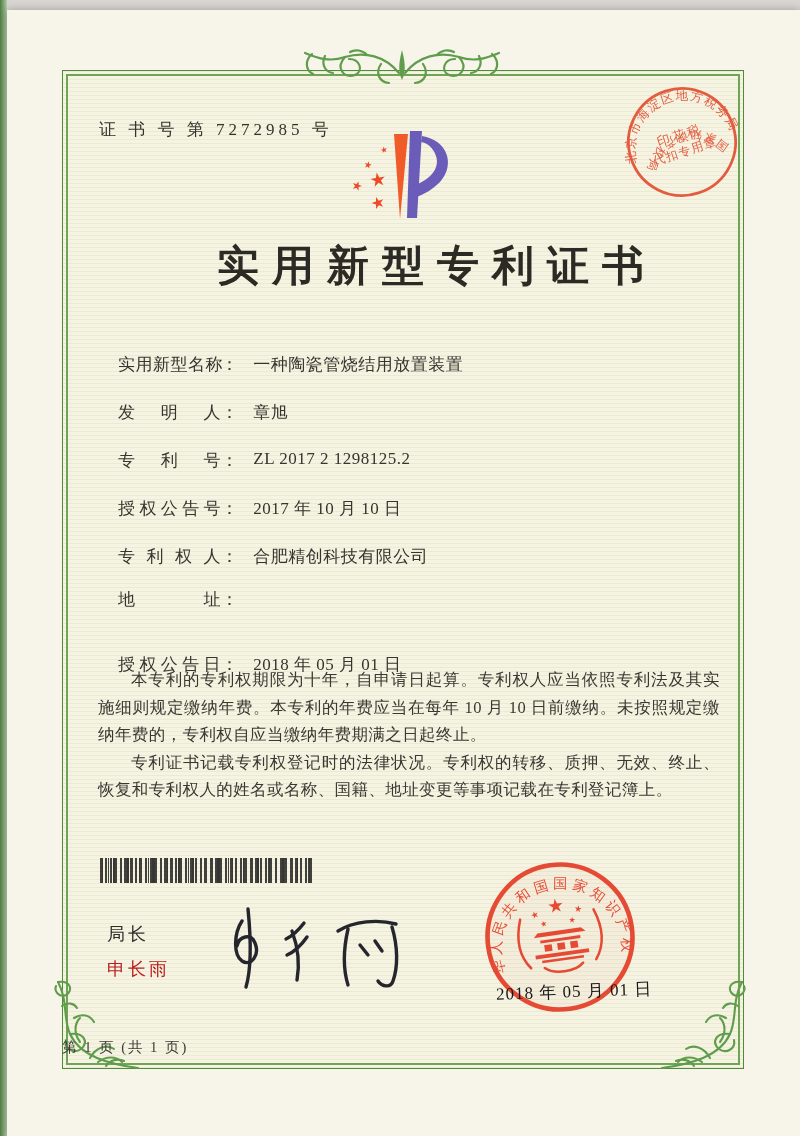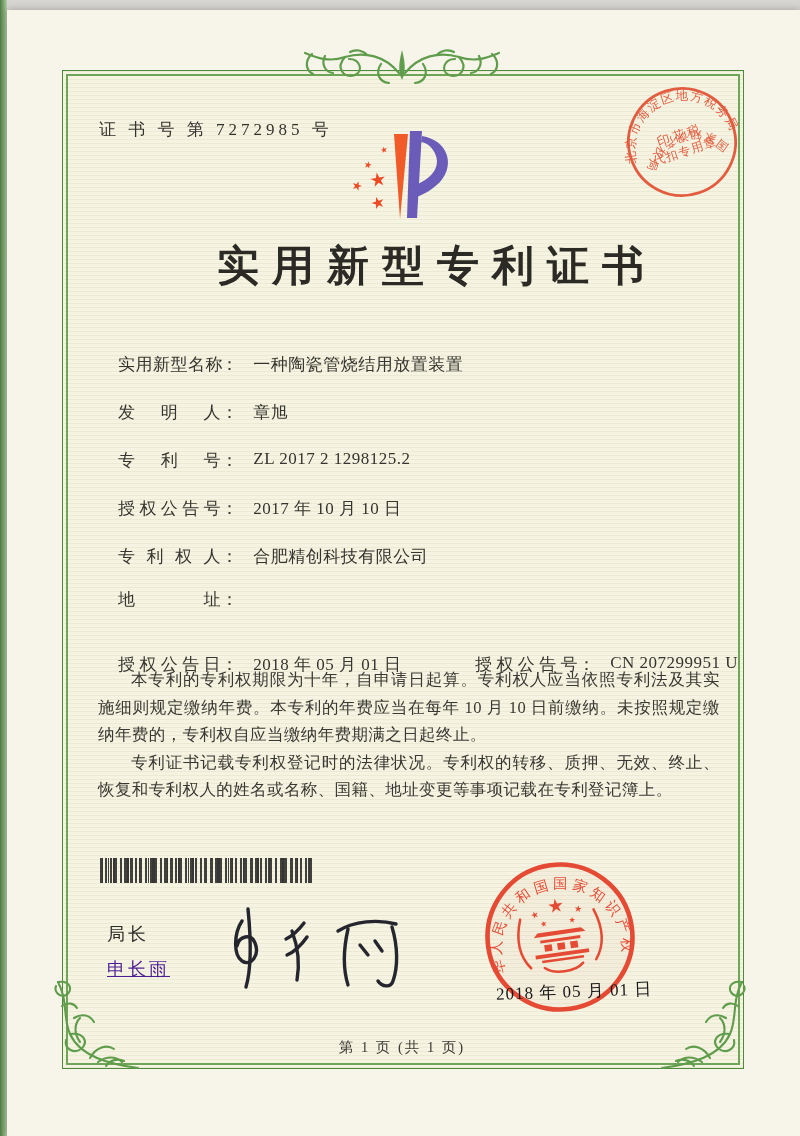--- a/index.html
+++ b/index.html
@@ -74,30 +74,30 @@
     background:
       repeating-linear-gradient(90deg,#222 0 2px,rgba(0,0,0,0) 2px 5px),
       repeating-linear-gradient(90deg,#222 0 1px,rgba(0,0,0,0) 1px 8px),
       repeating-linear-gradient(90deg,#161616 0 3px,rgba(0,0,0,0) 3px 13px);
     opacity:.85;
   }
 
   .sig-title{position:absolute;left:100px;top:912px;font-size:18px;
     letter-spacing:3px;color:#2e2c28;font-family:"Liberation Sans","DejaVu Sans",sans-serif;}
   .sig-name{position:absolute;left:100px;top:947px;font-size:18px;
-    letter-spacing:3px;color:#4c1d95;font-family:"Liberation Sans","DejaVu Sans",sans-serif;text-decoration:underline;}
+    letter-spacing:3px;color:#b91c1c;font-family:"Liberation Sans","DejaVu Sans",sans-serif;}
   .signature-svg{position:absolute;left:213px;top:895px;width:200px;height:85px;}
 
   .state-seal{position:absolute;left:473px;top:847px;width:160px;height:160px;opacity:.95;}
   .seal-date{
     position:absolute;left:489px;top:970px;font-size:17px;color:#171717;
     letter-spacing:1px;transform:rotate(-2deg);white-space:nowrap;z-index:5;
   }
   .footer{
-    position:absolute;left:55px;top:1028px;width:680px;text-align:center;
+    position:absolute;left:55px;top:1028px;width:680px;
     font-size:14.5px;letter-spacing:2px;color:#3c3a34;
   }
 </style>
 </head>
 <body>
 
 <div class="photo">
   <div class="binding-strip"></div>
 
   <div class="paper">
@@ -213,24 +213,20 @@
         <span class="fvalue">合肥精创科技有限公司</span>
       </div>
 
       <div class="field-row" style="top:578px">
         <span class="flabel"><span class="jlabel">地址</span><span>：</span></span>
       </div>
 
       <div class="field-row" style="top:643px">
         <span class="flabel"><span class="jlabel">授权公告日</span><span>：</span></span>
         <span class="fvalue">2018 年 05 月 01 日</span>
-        <span class="pair2">
-          <span class="flabel"><span class="jlabel">授权公告号</span><span>：</span></span>
-          <span class="fvalue">CN 207299951 U</span>
-        </span>
       </div>
     </div>
 
     <div class="paragraphs">
       <p>本专利的专利权期限为十年，自申请日起算。专利权人应当依照专利法及其实施细则规定缴纳年费。本专利的年费应当在每年 10 月 10 日前缴纳。未按照规定缴纳年费的，专利权自应当缴纳年费期满之日起终止。</p>
       <p>专利证书记载专利权登记时的法律状况。专利权的转移、质押、无效、终止、恢复和专利权人的姓名或名称、国籍、地址变更等事项记载在专利登记簿上。</p>
     </div>
 
     <div class="barcode"></div>
 

